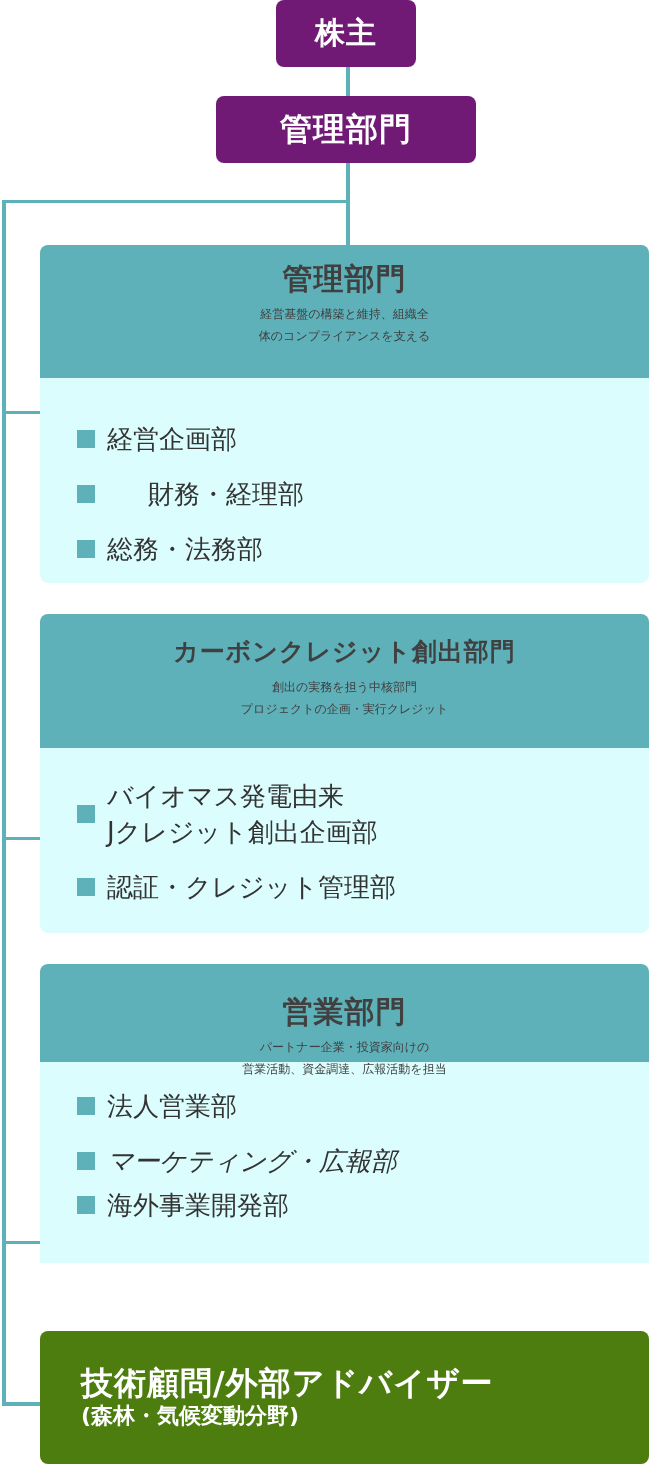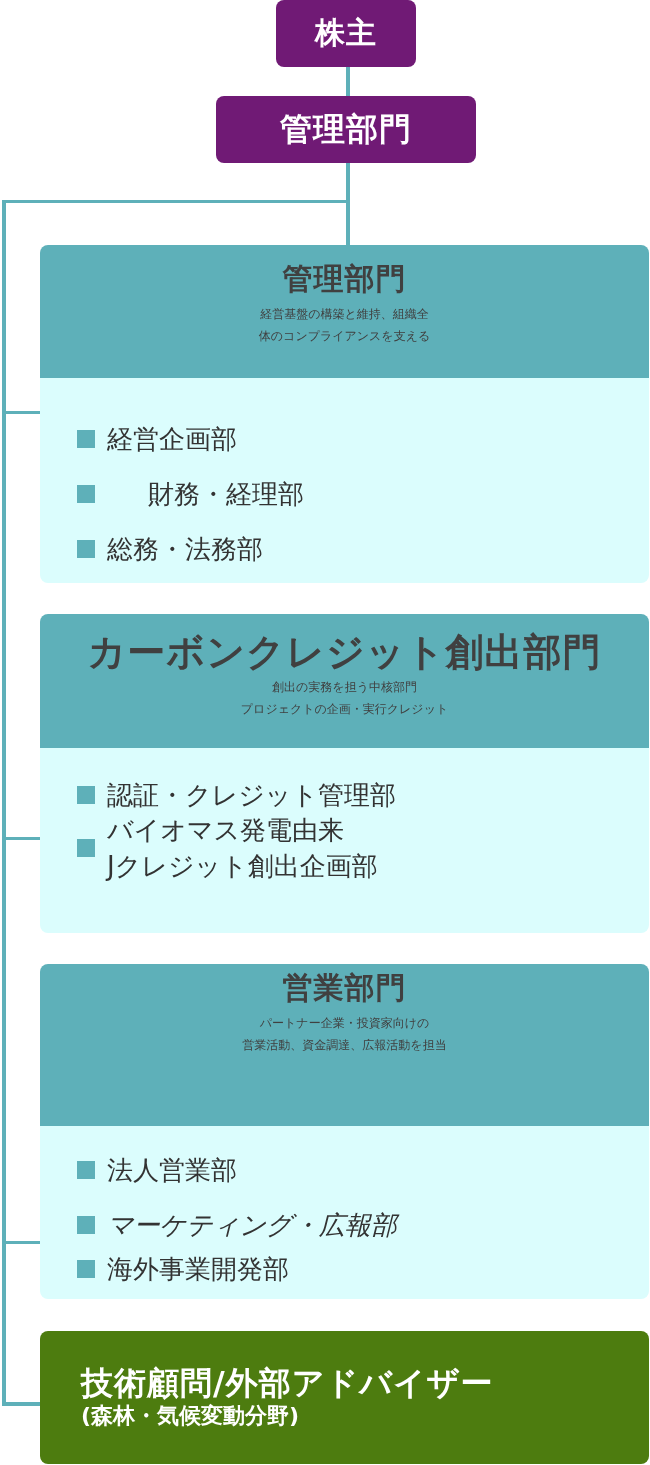--- a/index.html
+++ b/index.html
@@ -62,43 +62,43 @@
     </div>
     <div class="item">
       <span class="sq"></span>
       <span>総務・法務部</span>
     </div>
   </div>
 </div>
 
 <div class="card" style="top:614px; height:319px;">
   <div class="card-head" style="height:134px; padding-top:18px;">
-    <div class="card-title" style="font-size:38px;font-family:Liberation Serif, serif;">カーボンクレジット創出部門</div>
+    <div class="card-title" style="font-size:25px;font-family:Liberation Serif, serif;">カーボンクレジット創出部門</div>
     <div class="card-desc">
       <div>創出の実務を担う中核部門</div>
       <div>プロジェクトの企画・実行クレジット</div>
     </div>
   </div>
   <div class="card-body" style="height:185px; padding-top:30px;">
-    <div class="item">
-      <span class="sq"></span>
-      <span>認証・クレジット管理部</span>
-    </div>
     <div class="item" style="margin-bottom:20px;">
       <span class="sq"></span>
       <span style="line-height:36px;">
         <span style="display:block;">バイオマス発電由来</span>
         <span style="display:block;">Jクレジット創出企画部</span>
       </span>
     </div>
+    <div class="item">
+      <span class="sq"></span>
+      <span>認証・クレジット管理部</span>
+    </div>
   </div>
 </div>
 
 <div class="card" style="top:964px; height:335px;">
-  <div class="card-head" style="height:162px; padding-top:4px;">
+  <div class="card-head" style="height:98px; padding-top:28px;">
     <div class="card-title">営業部門</div>
     <div class="card-desc">
       <div>パートナー企業・投資家向けの</div>
       <div>営業活動、資金調達、広報活動を担当</div>
     </div>
   </div>
   <div class="card-body" style="height:201px; padding-top:27px;">
     <div class="item" style="margin-bottom:21px;">
       <span class="sq"></span>
       <span>法人営業部</span>

